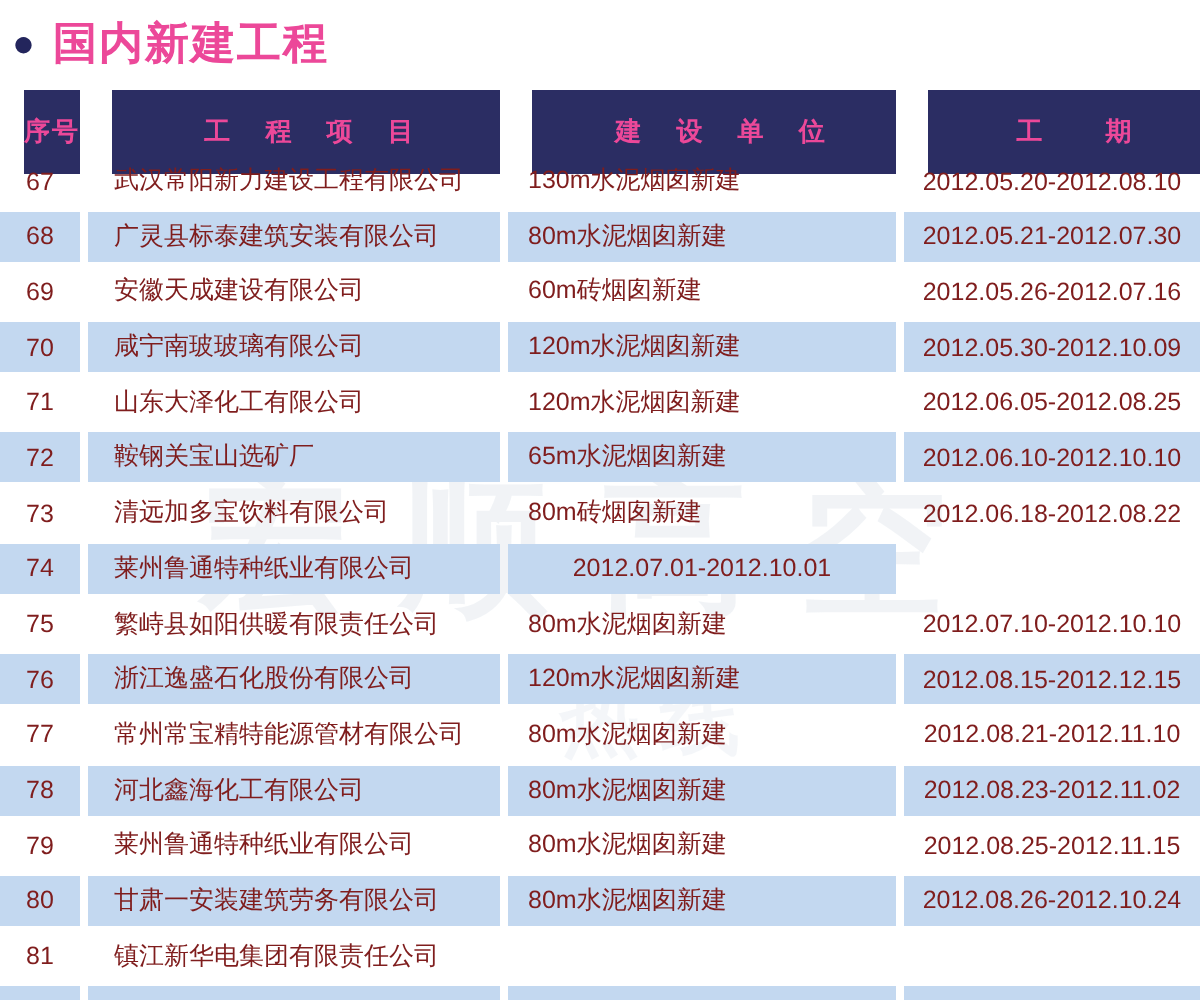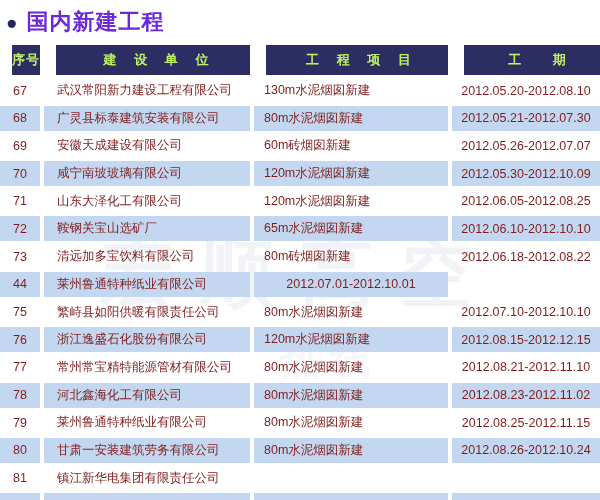--- a/index.html
+++ b/index.html
@@ -12,35 +12,35 @@
 
   
   .title-row{
     display:flex;align-items:center;gap:9px;
     padding:9px 0 0 6px;height:34px;box-sizing:border-box;
   }
   .bullet{
     color:#23255c;font-size:19px;line-height:1;transform:translateY(1px);
   }
   .title-text{
-    color:#6d28d9;font-size:22px;font-weight:bold;letter-spacing:1px;
+    color:#ec4899;font-size:22px;font-weight:bold;letter-spacing:1px;
   }
 
   
   .table{position:absolute;left:0;top:45px;width:600px;}
   .grid-row{
     display:grid;
     grid-template-columns:40px 206px 194px 148px;
     column-gap:4px;
   }
   .thead{height:30px;margin-bottom:3px;}
   .thead .cell{
-    background:#2b2d63;color:#bef264;font-weight:bold;font-size:13px;
+    background:#2b2d63;color:#ec4899;font-weight:bold;font-size:13px;
     display:flex;align-items:center;justify-content:center;
-    height:30px;white-space:nowrap;margin-left:12px;
+    height:42px;white-space:nowrap;margin-left:12px;
   }
   .thead .cell.c-no{letter-spacing:1px;}
   .thead .cell.c-company{letter-spacing:7px;}
   .thead .cell.c-project{letter-spacing:7px;}
   .thead .cell.c-period{letter-spacing:14px;padding-left:24px;}
 
   .tbody{display:grid;grid-auto-rows:25px;row-gap:2.7px;}
   .tbody .grid-row{height:25px;}
   .tbody .cell{
     display:flex;align-items:center;
@@ -82,22 +82,22 @@
     <span class="title-text">国内新建工程</span>
   </div>
 
   <div class="watermark">宏顺高空</div>
   <div class="watermark2">热线</div>
 
   <div class="table">
 
     <div class="grid-row thead">
       <div class="cell c-no">序号</div>
+      <div class="cell c-project">工 程 项 目</div>
       <div class="cell c-company">建 设 单 位</div>
-      <div class="cell c-project">工 程 项 目</div>
       <div class="cell c-period">工 期</div>
     </div>
 
     <div class="tbody" id="tbody">
   <div class="grid-row">
     <div class="cell c-no">67</div>
     <div class="cell c-company">武汉常阳新力建设工程有限公司</div>
     <div class="cell c-project">130m水泥烟囱新建</div>
     <div class="cell c-period">2012.05.20-2012.08.10</div>
   </div>
@@ -106,21 +106,21 @@
     <div class="cell c-no">68</div>
     <div class="cell c-company">广灵县标泰建筑安装有限公司</div>
     <div class="cell c-project">80m水泥烟囱新建</div>
     <div class="cell c-period">2012.05.21-2012.07.30</div>
   </div>
 
   <div class="grid-row">
     <div class="cell c-no">69</div>
     <div class="cell c-company">安徽天成建设有限公司</div>
     <div class="cell c-project">60m砖烟囱新建</div>
-    <div class="cell c-period">2012.05.26-2012.07.07</div>
+    <div class="cell c-period">2012.05.26-2012.07.16</div>
   </div>
 
   <div class="grid-row blue">
     <div class="cell c-no">70</div>
     <div class="cell c-company">咸宁南玻玻璃有限公司</div>
     <div class="cell c-project">120m水泥烟囱新建</div>
     <div class="cell c-period">2012.05.30-2012.10.09</div>
   </div>
 
   <div class="grid-row">
@@ -138,21 +138,21 @@
   </div>
 
   <div class="grid-row">
     <div class="cell c-no">73</div>
     <div class="cell c-company">清远加多宝饮料有限公司</div>
     <div class="cell c-project">80m砖烟囱新建</div>
     <div class="cell c-period">2012.06.18-2012.08.22</div>
   </div>
 
   <div class="grid-row blue">
-    <div class="cell c-no">44</div>
+    <div class="cell c-no">74</div>
     <div class="cell c-company">莱州鲁通特种纸业有限公司</div>
     <div class="cell c-period">2012.07.01-2012.10.01</div>
   </div>
 
   <div class="grid-row">
     <div class="cell c-no">75</div>
     <div class="cell c-company">繁峙县如阳供暖有限责任公司</div>
     <div class="cell c-project">80m水泥烟囱新建</div>
     <div class="cell c-period">2012.07.10-2012.10.10</div>
   </div>

